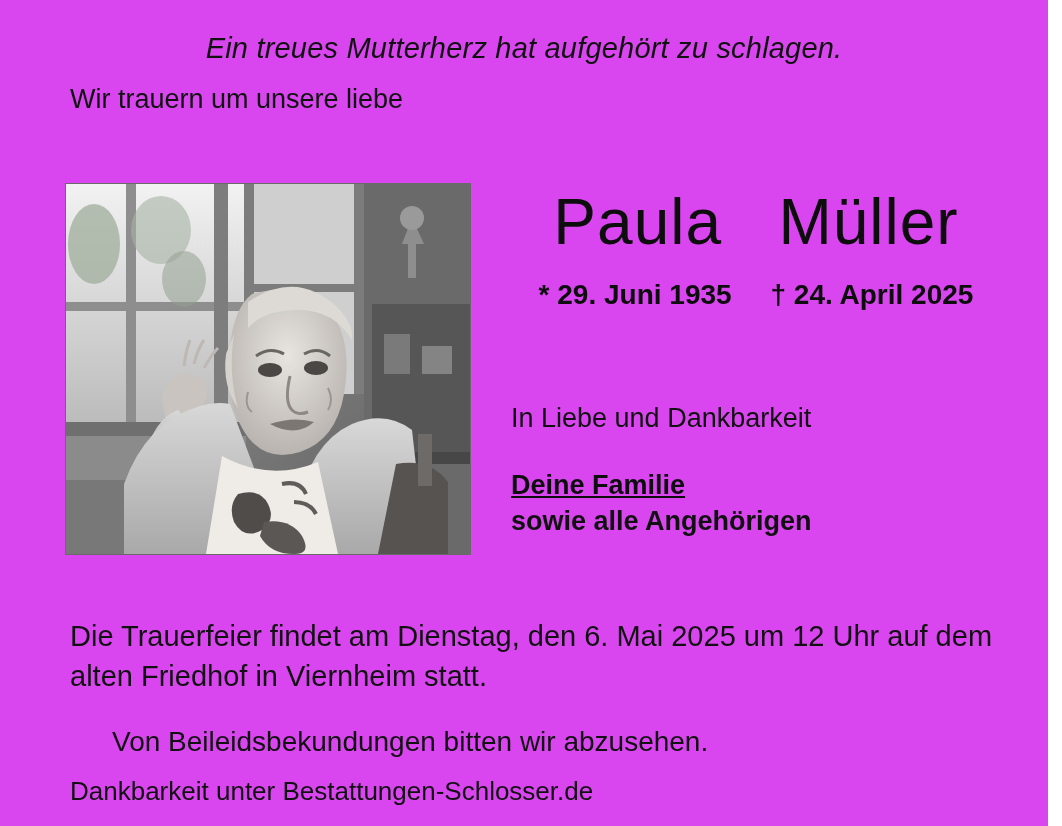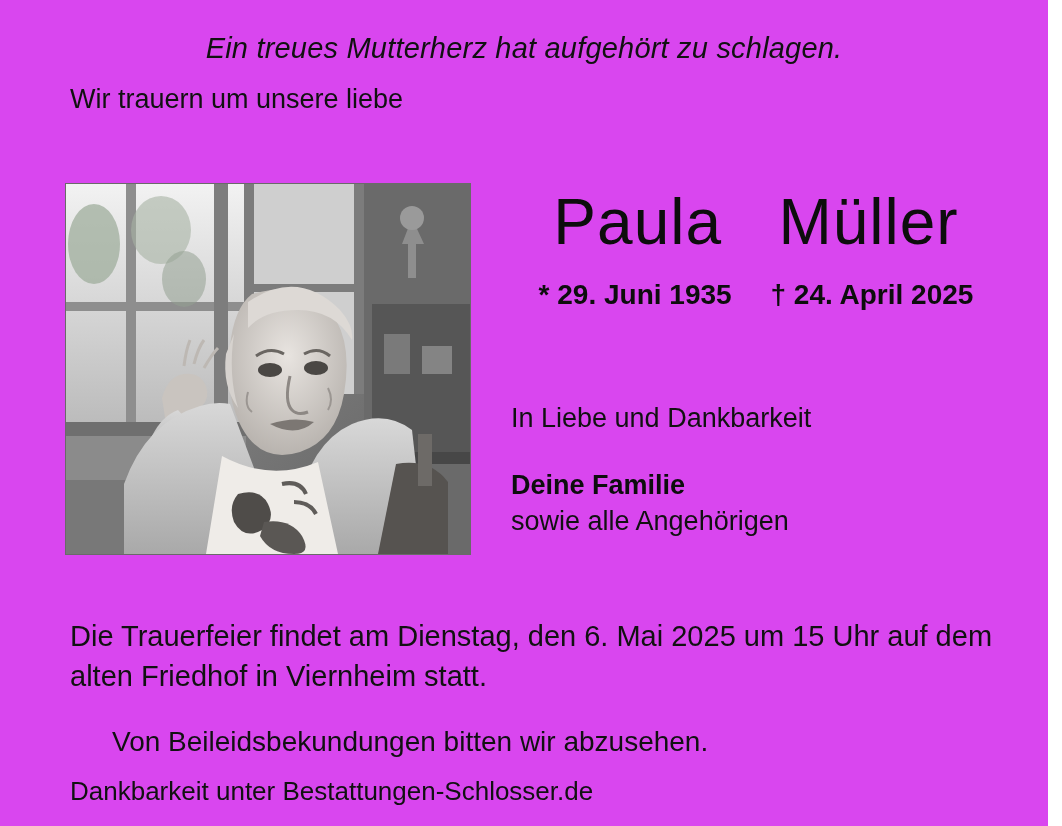--- a/index.html
+++ b/index.html
@@ -83,27 +83,29 @@
     font-size: 27px;
     color: #111;
   }
   .family {
     position: absolute;
     left: 503px;
     top: 462px;
     font-size: 27px;
     font-weight: bold;
     color: #0d0d0d;
+    text-decoration: underline;
   }
   .relatives {
     position: absolute;
     left: 503px;
     top: 498px;
     font-size: 27px;
     color: #111;
+    font-weight: bold;
   }
   .ceremony {
     position: absolute;
     left: 62px;
     top: 608px;
     width: 960px;
     font-size: 29px;
     line-height: 1.38;
     color: #111;
   }
@@ -209,17 +211,17 @@
 
   <div class="right-col">
     <div class="name">Paula   Müller</div>
     <div class="dates">* 29. Juni 1935     † 24. April 2025</div>
   </div>
 
   <div class="gratitude">In Liebe und Dankbarkeit</div>
   <div class="family">Deine Familie</div>
   <div class="relatives">sowie alle Angehörigen</div>
 
-  <div class="ceremony">Die Trauerfeier findet am Dienstag, den 6. Mai 2025 um 15 Uhr auf dem alten Friedhof in Viernheim statt.</div>
+  <div class="ceremony">Die Trauerfeier findet am Dienstag, den 6. Mai 2025 um 12 Uhr auf dem alten Friedhof in Viernheim statt.</div>
   <div class="condolences">Von Beileidsbekundungen bitten wir abzusehen.</div>
   <div class="portal">Dankbarkeit unter Bestattungen-Schlosser.de</div>
 
 </div>
 
 </body></html>

